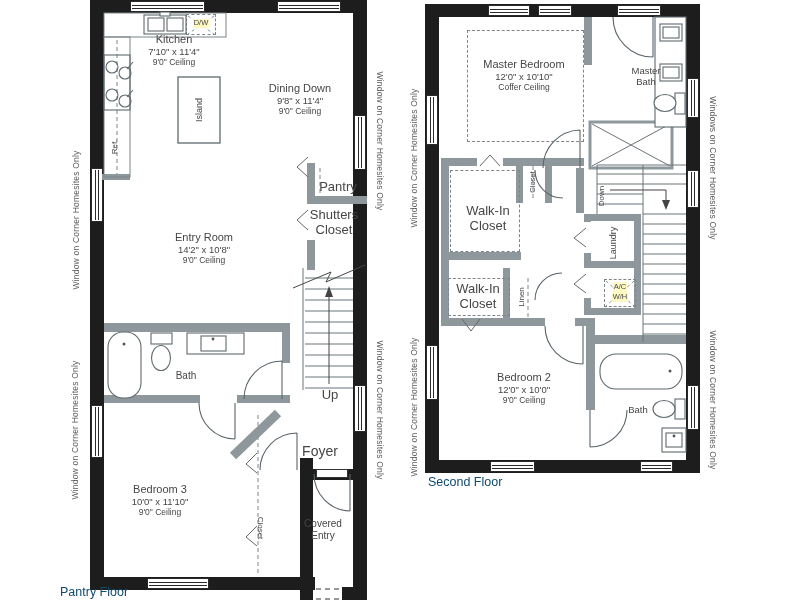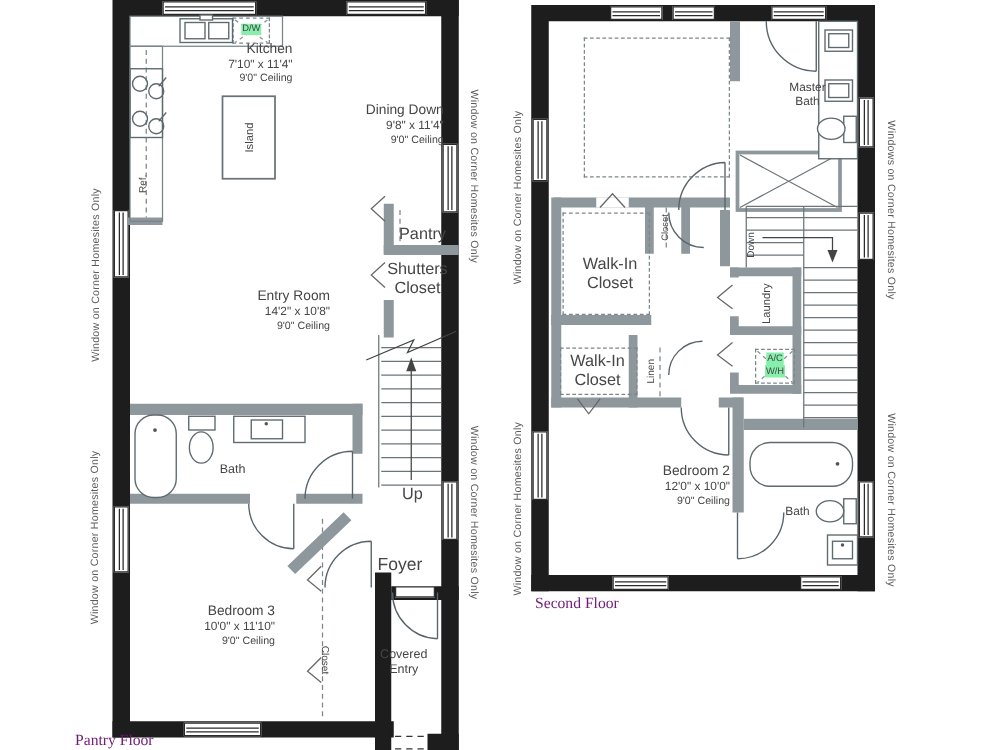--- a/index.html
+++ b/index.html
@@ -7,33 +7,33 @@
           font-family:"Liberation Sans", sans-serif;color:#464646;}
   .wall{position:absolute;background:#1d1d1d;}
   .gw{position:absolute;background:#8e979c;}
   .gap{position:absolute;background:#fff;}
   .win{position:absolute;background:#fff;border:1px solid #2a2a2a;box-sizing:border-box;}
   .win.h::before{content:"";position:absolute;left:1px;right:1px;top:30%;border-top:1px solid #2a2a2a;}
   .win.h::after{content:"";position:absolute;left:1px;right:1px;top:62%;border-top:1px solid #2a2a2a;}
   .win.v::before{content:"";position:absolute;top:1px;bottom:1px;left:30%;border-left:1px solid #2a2a2a;}
   .win.v::after{content:"";position:absolute;top:1px;bottom:1px;left:62%;border-left:1px solid #2a2a2a;}
   .dash{position:absolute;border:1px dashed #7d868b;box-sizing:border-box;}
-  .rl{position:absolute;text-align:right;line-height:1.18;color:#464646;}
+  .rl{position:absolute;text-align:center;line-height:1.18;color:#464646;}
   .rl .n{font-size:11px;}
   .rl .d{font-size:9.5px;}
   .rl .c{font-size:8.5px;}
   .sm{position:absolute;text-align:center;font-size:13px;color:#464646;line-height:1.15;}
   .vlabel{position:absolute;white-space:nowrap;color:#464646;font-size:8.5px;
           transform:translate(-50%,-50%) rotate(-90deg);}
   .vlabel.cw{transform:translate(-50%,-50%) rotate(90deg);}
   .side{position:absolute;white-space:nowrap;color:#5c5c5c;font-size:8.5px;letter-spacing:.2px;
         transform:translate(-50%,-50%) rotate(-90deg);}
   .side.cw{transform:translate(-50%,-50%) rotate(90deg);}
-  .cap{position:absolute;font-size:12.5px;color:#701a75;font-family:Liberation Serif, serif;}
-  .boxlbl{background:#86efac;padding:0 1px;display:inline-block;}
+  .cap{position:absolute;font-size:12.5px;color:#0c4a6e;}
+  .boxlbl{background:#fef9c3;padding:0 1px;display:inline-block;}
   svg{position:absolute;left:0;top:0;pointer-events:none;}
 </style>
 </head>
 <body>
 
 <div id="canvas">
 
   <div class="wall" style="left:95px;top:0;width:272px;height:13px"></div>
   <div class="wall" style="left:90px;top:0;width:14px;height:590px"></div>
   <div class="wall" style="left:353px;top:0;width:14px;height:600px"></div>
@@ -244,20 +244,25 @@
   <div class="sm" style="left:294px;top:518px;width:58px;font-size:10px">Covered Entry</div>
   <div class="sm" style="left:314px;top:180px;width:48px">Pantry</div>
   <div class="sm" style="left:308px;top:208px;width:52px">Shutters Closet</div>
   <div class="sm" style="left:318px;top:388px;width:24px">Up</div>
   <div class="sm" style="left:189px;top:19px;width:24px;font-size:7.5px"><span class="boxlbl">D/W</span></div>
   <div class="vlabel" style="left:199px;top:110px;font-size:9px">Island</div>
   <div class="vlabel" style="left:114px;top:147px;font-size:8px">Ref.</div>
   <div class="vlabel cw" style="left:260px;top:528px;font-size:8px">Closet</div>
   <div class="cap" style="left:60px;top:585px">Pantry Floor</div>
 
+  <div class="rl" style="left:464px;top:58px;width:120px">
+    <div class="n">Master Bedroom</div>
+    <div class="d">12'0" x 10'10"</div>
+    <div class="c">Coffer Ceiling</div>
+  </div>
   <div class="rl" style="left:464px;top:371px;width:120px">
     <div class="n">Bedroom 2</div>
     <div class="d">12'0" x 10'0"</div>
     <div class="c">9'0" Ceiling</div>
   </div>
   <div class="sm" style="left:622px;top:66px;width:48px;font-size:9.5px">Master Bath</div>
   <div class="sm" style="left:618px;top:405px;width:40px;font-size:9.5px">Bath</div>
   <div class="sm" style="left:462px;top:204px;width:52px">Walk-In Closet</div>
   <div class="sm" style="left:452px;top:282px;width:52px">Walk-In Closet</div>
   <div class="vlabel" style="left:613px;top:243px;font-size:9px">Laundry</div>

